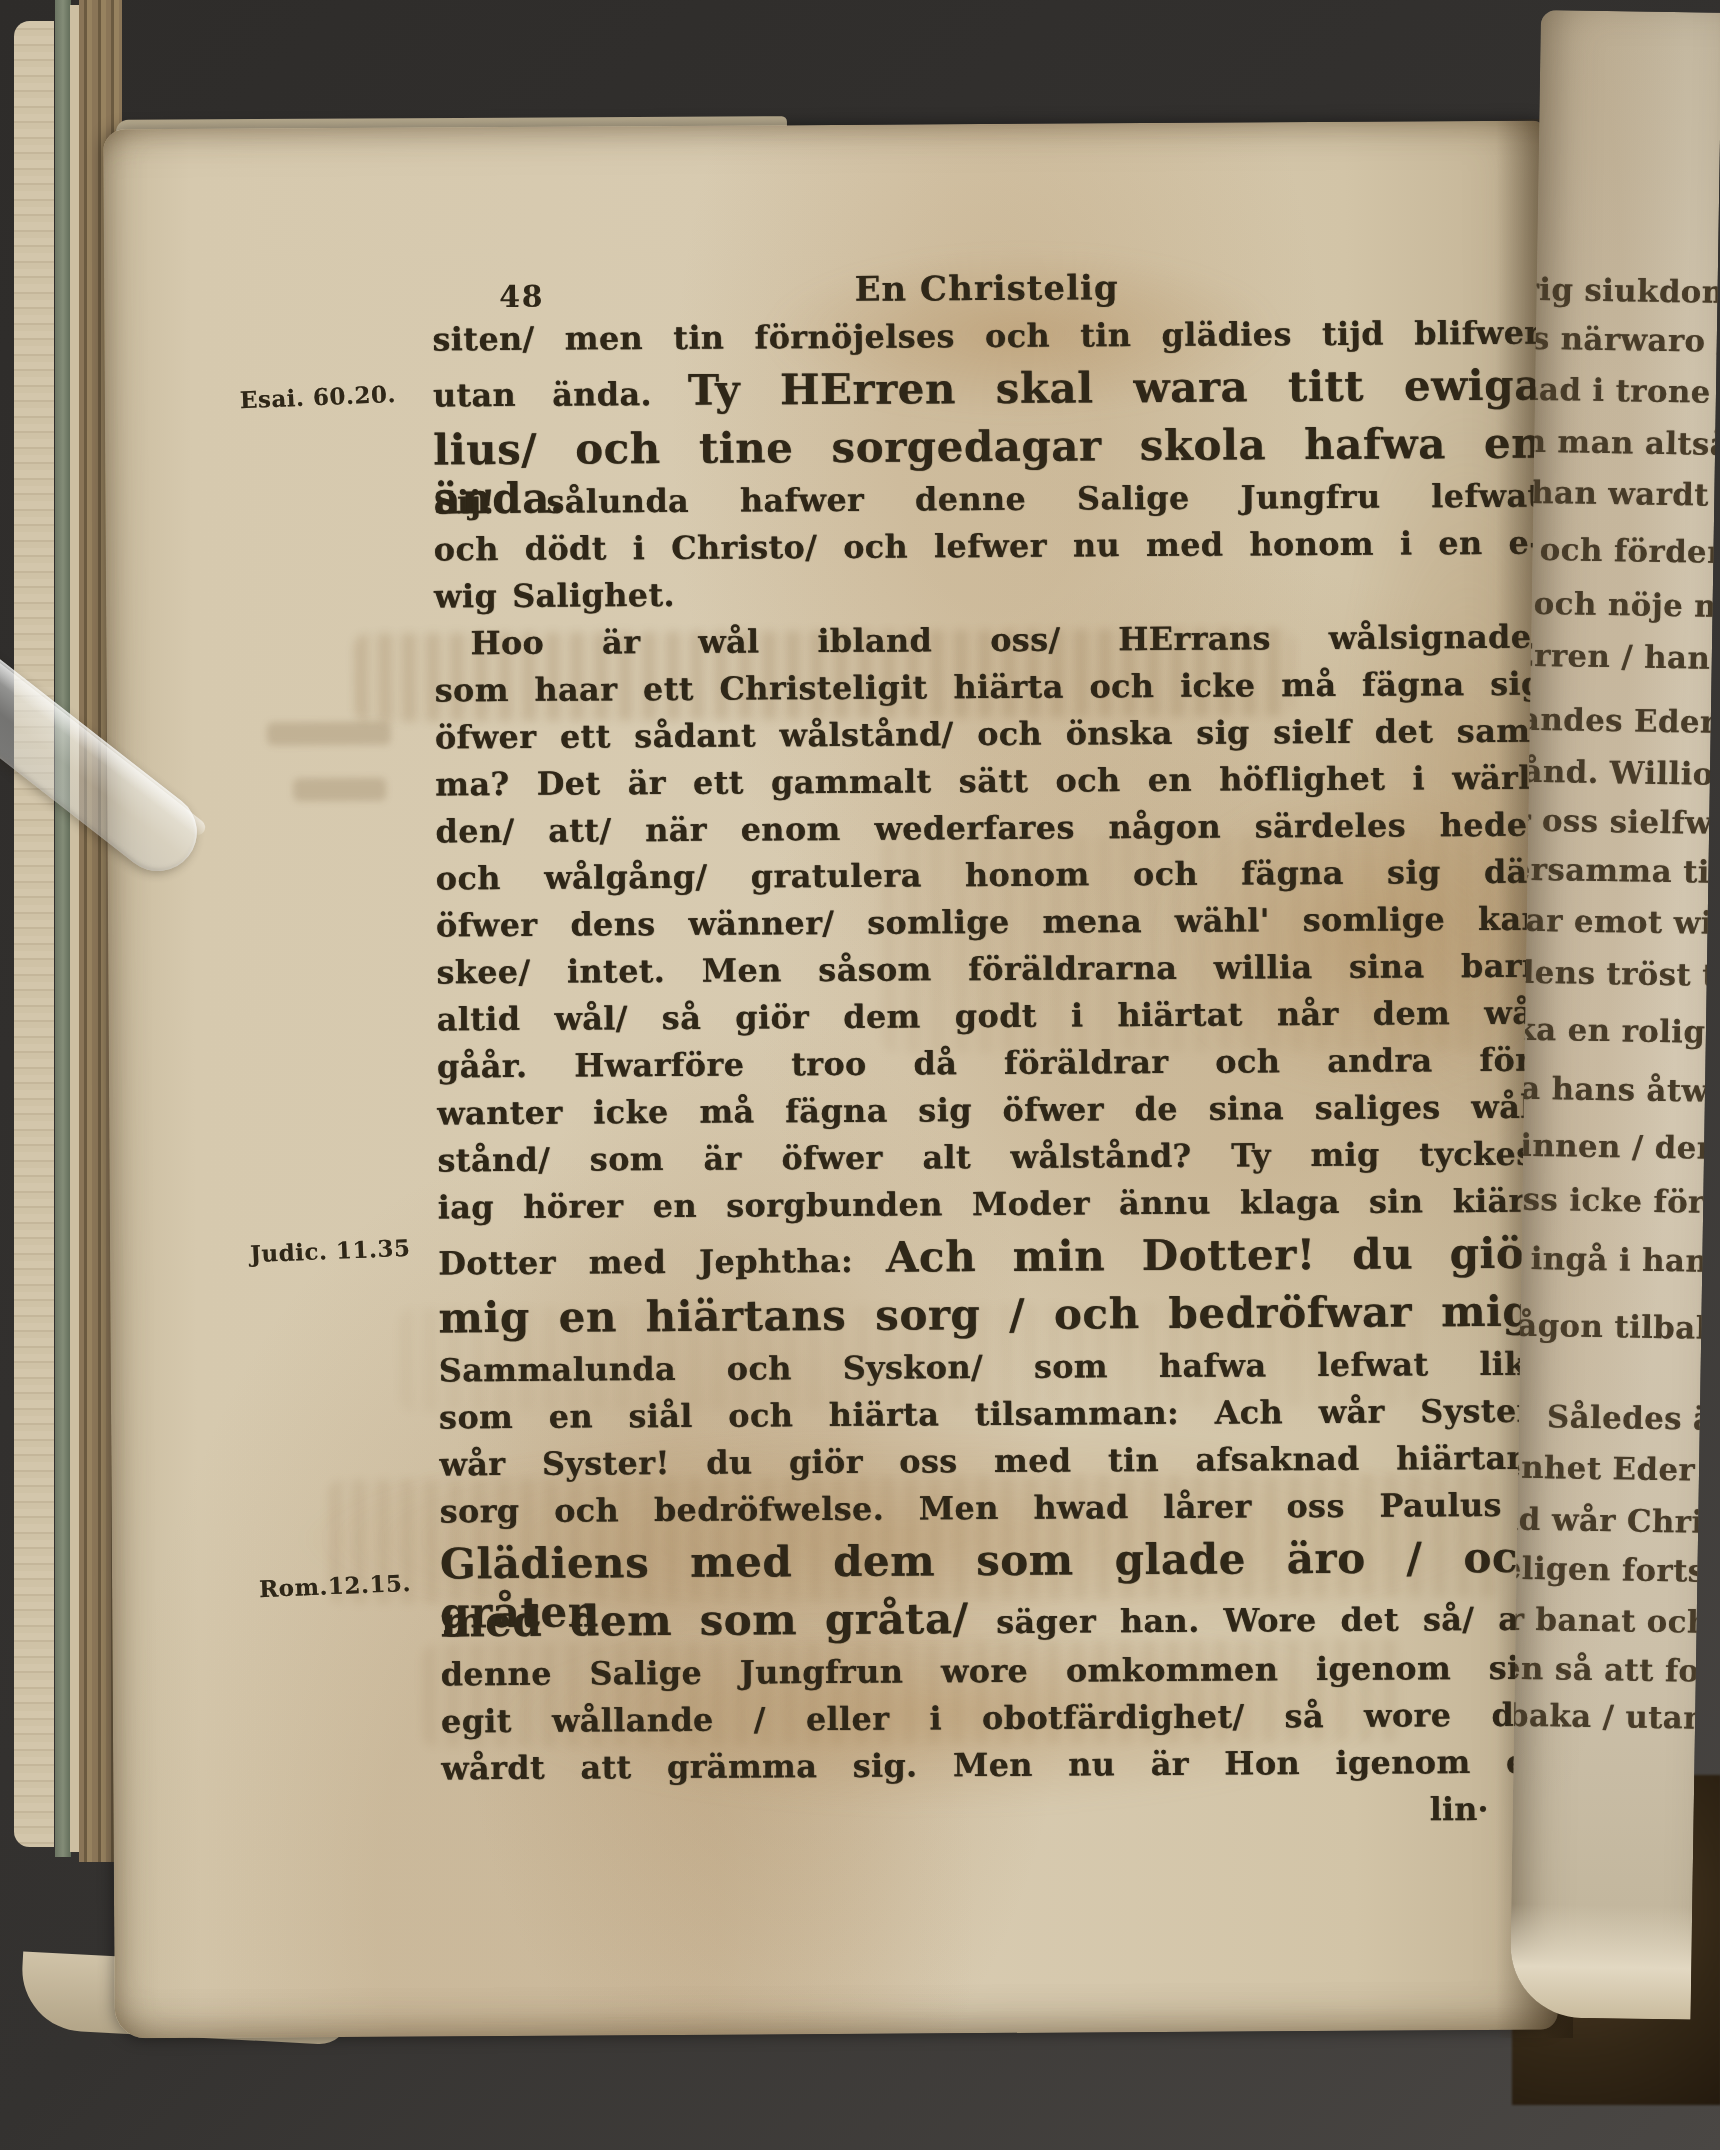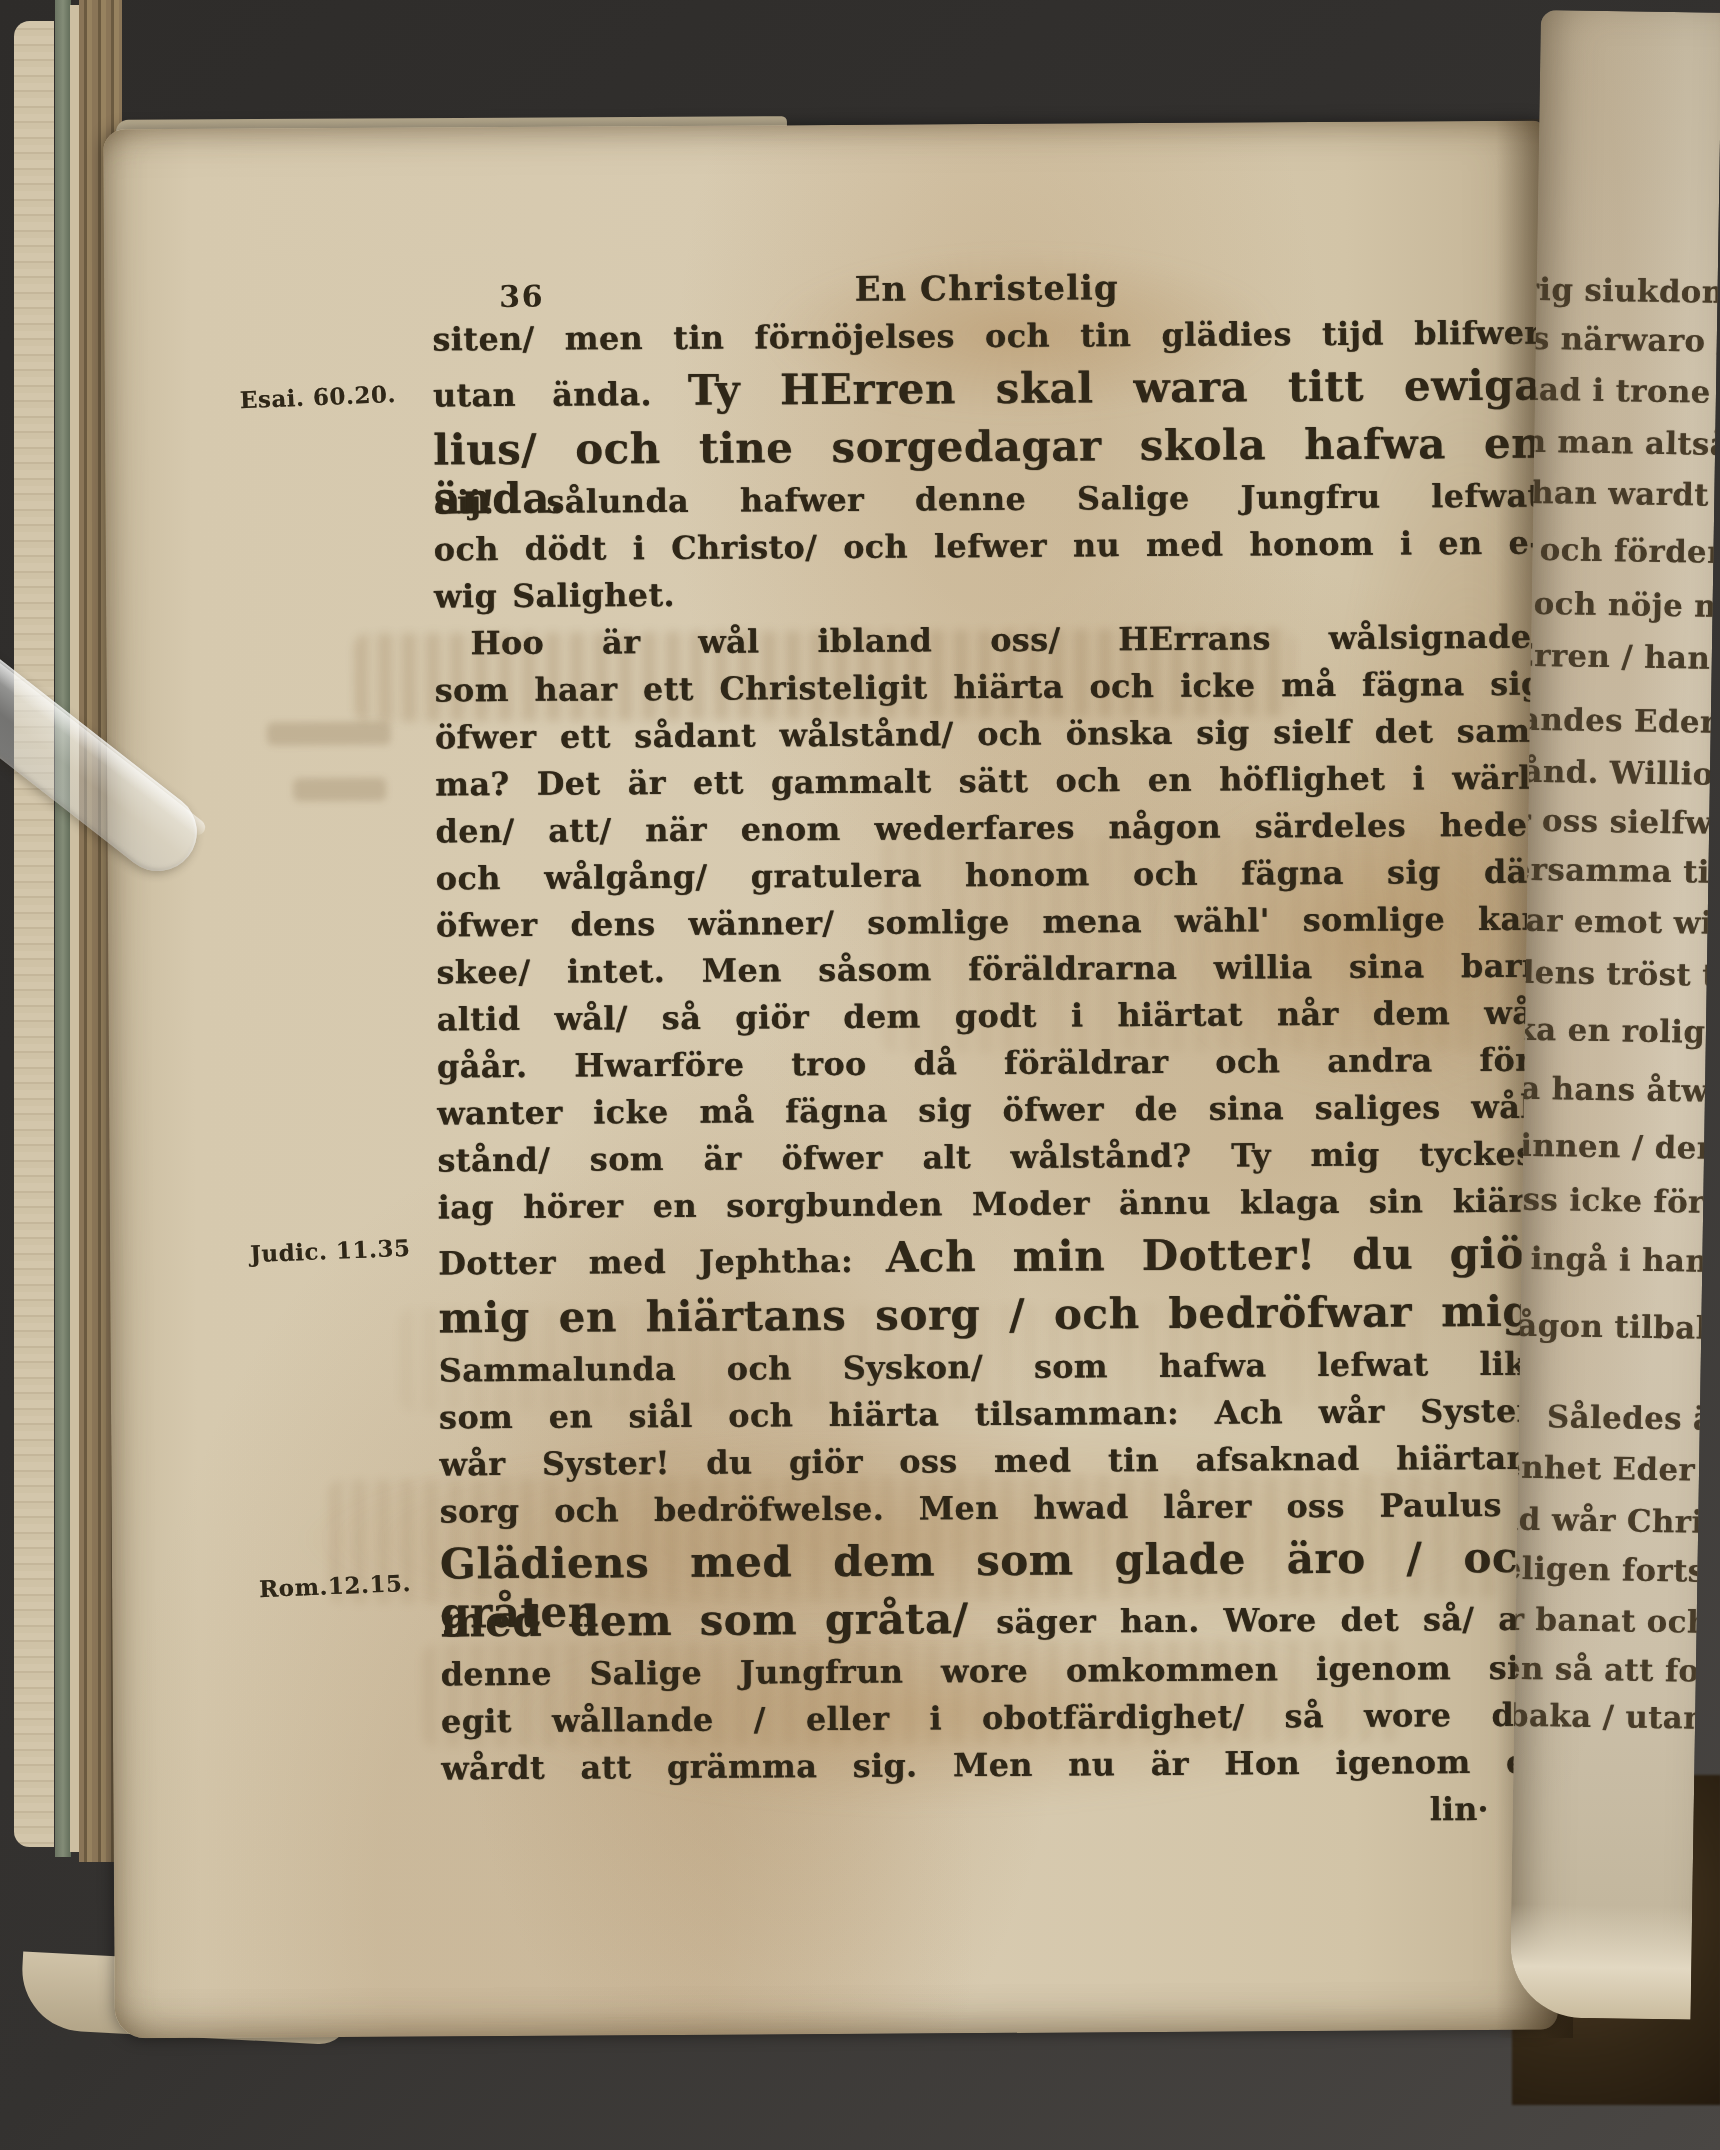--- a/index.html
+++ b/index.html
@@ -148,21 +148,21 @@
     <div class="stain s3"></div>
     <div class="stain s4"></div>
     <div class="stain s5"></div>
     <div class="bleed-note">
         <i></i>
         <i></i>
       </div>
 
     <div class="text-area">
       <div class="header-row">
-        <div class="page-number">36</div>
+        <div class="page-number">48</div>
         <div class="running-header">En Christelig</div>
       </div>
       <div class="body-block">
           <div class="line just"><span class="seg">siten/ men tin förnöjelses och tin glädies tijd blifwer</span></div>
           <div class="line tall just"><span class="seg">utan ända. </span><span class="seg big">Ty HErren skal wara titt ewiga</span></div>
           <div class="line tall just"><span class="seg big">lius/ och tine sorgedagar skola hafwa en ända.</span></div>
           <div class="line just"><span class="seg">Sij! sålunda hafwer denne Salige Jungfru lefwat</span></div>
           <div class="line just"><span class="seg">och dödt i Christo/ och lefwer nu med honom i en e-</span></div>
           <div class="line"><span class="seg">wig Salighet.</span></div>
           <div class="line just" style="text-indent: 36px;"><span class="seg">Hoo är wål ibland oss/ HErrans wålsignade/</span></div>

